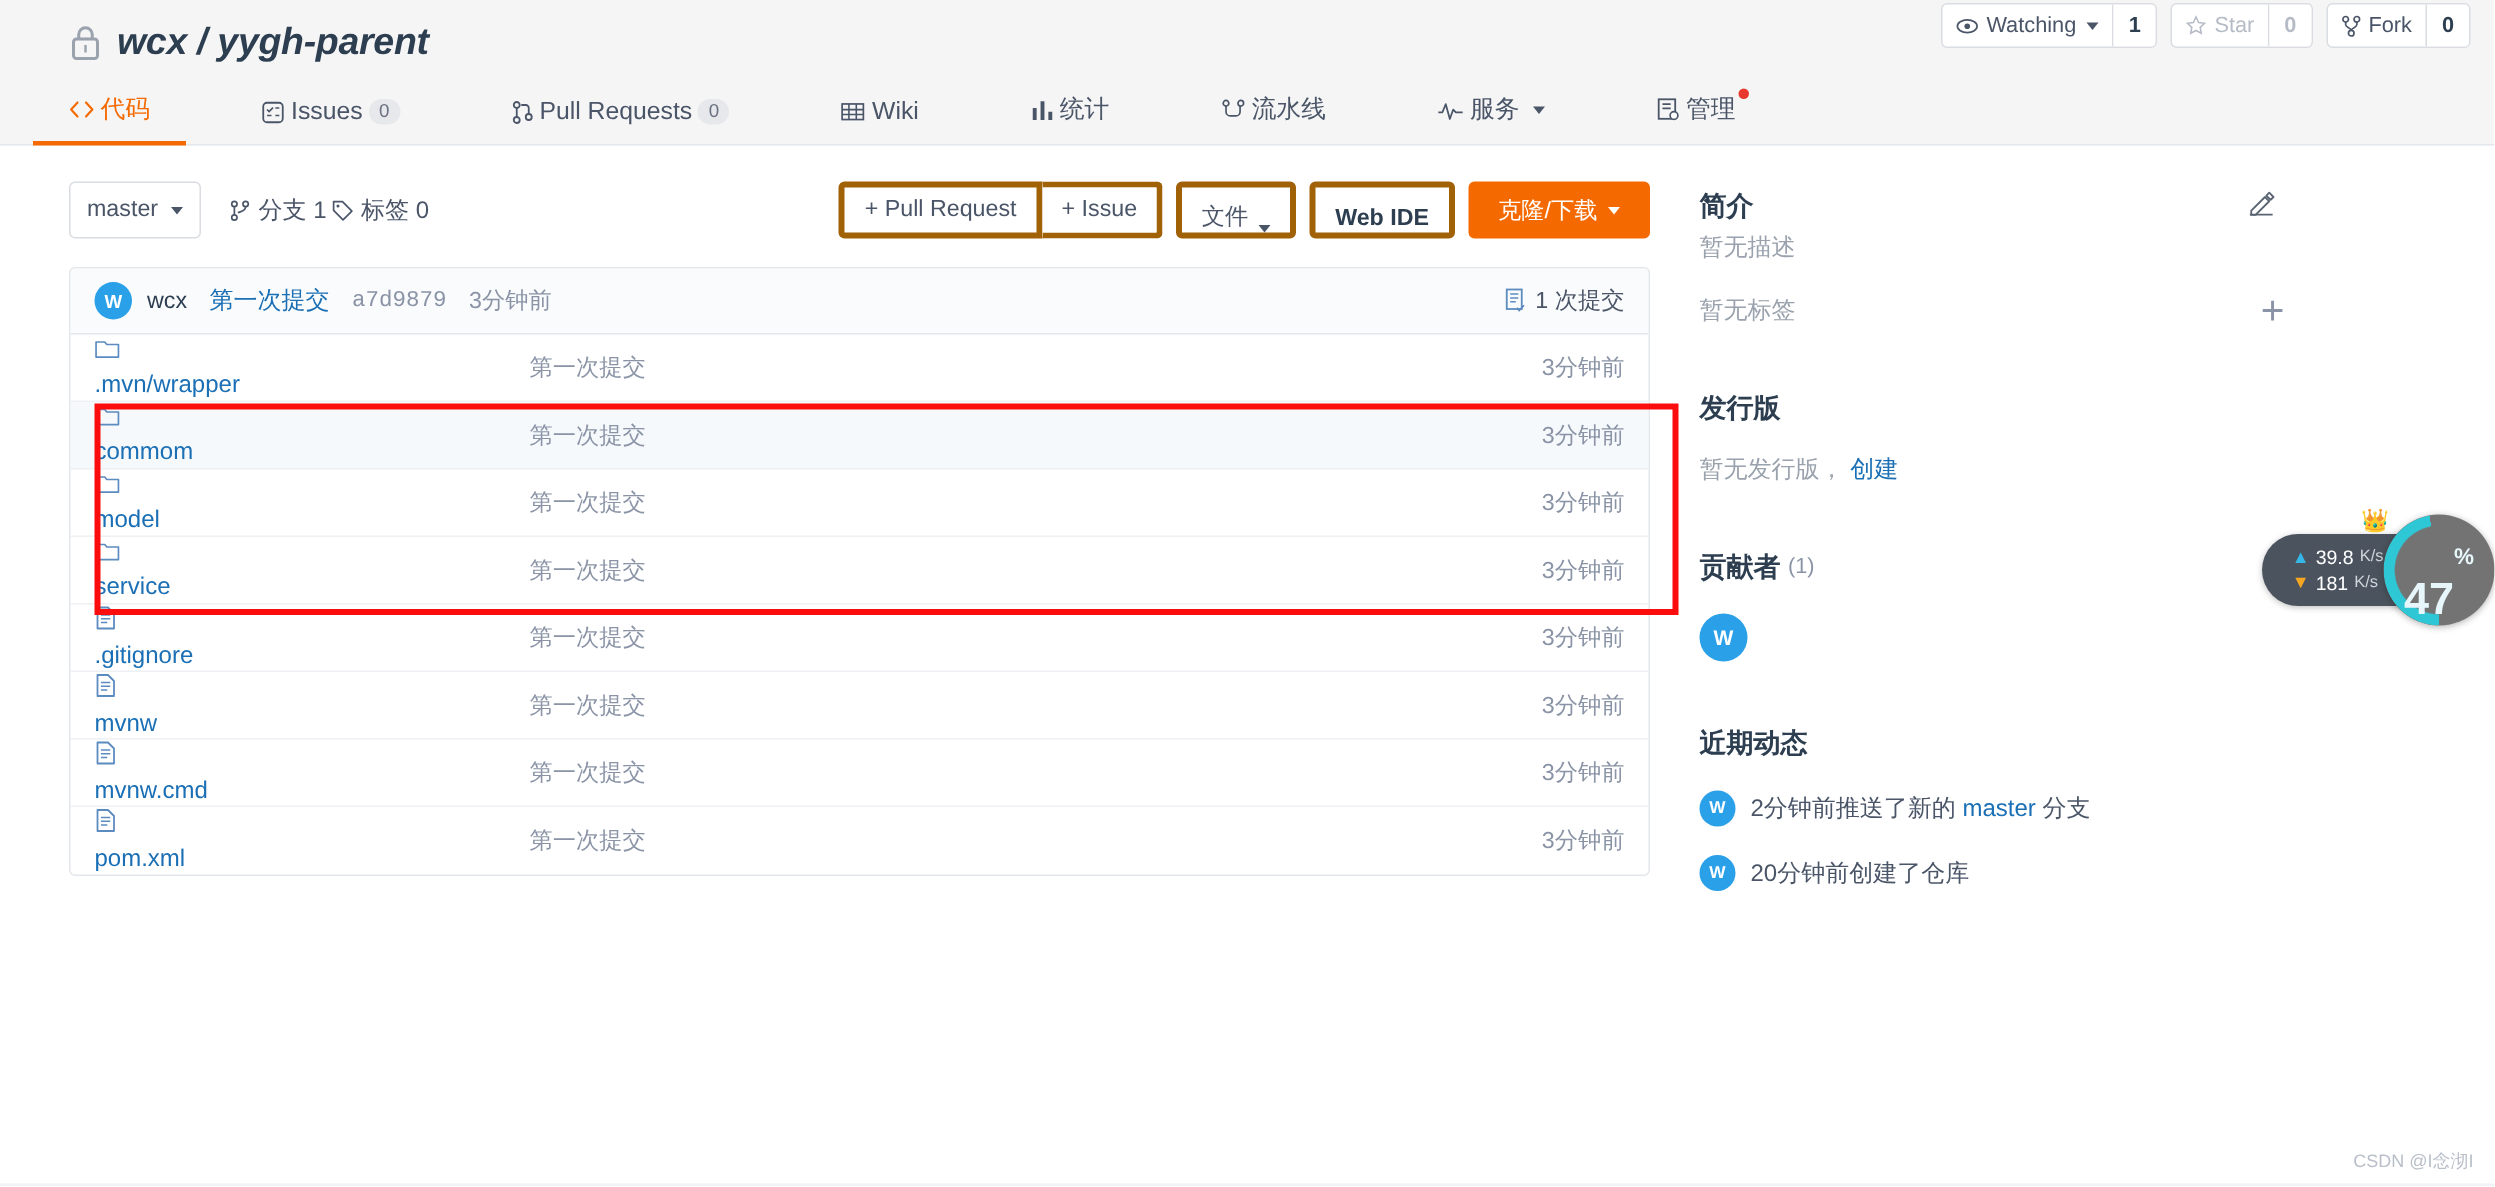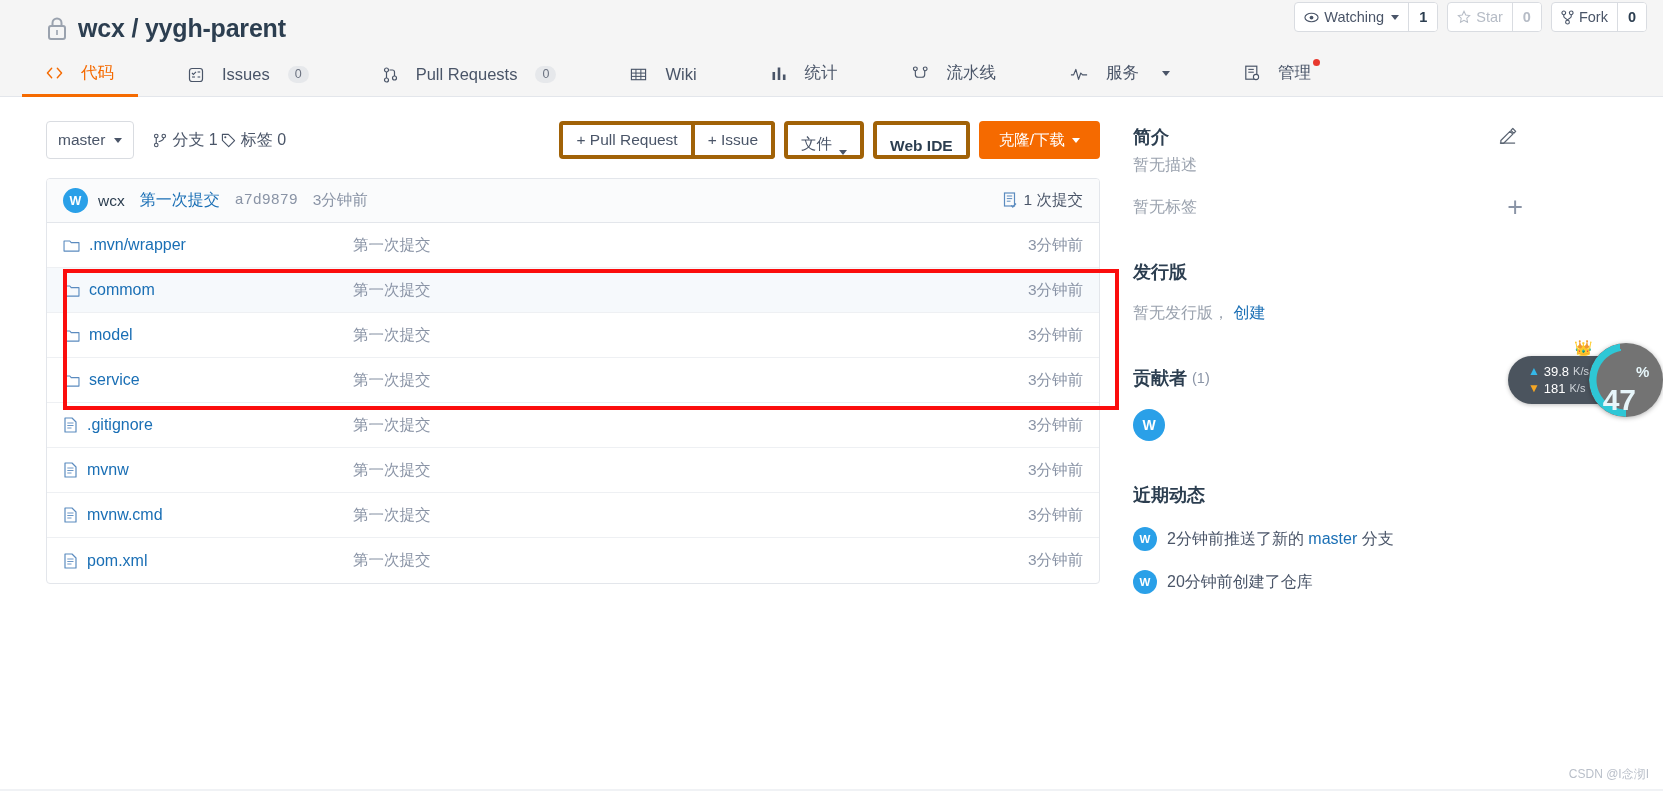--- a/index.html
+++ b/index.html
@@ -16,20 +16,21 @@
     background: #f5f5f5;
     border-bottom: 1px solid #e3e6eb;
     padding: 0;
     position: relative;
     height: 97px;
   }
   .repo-title-row {
     display: flex; align-items: center;
     padding: 10px 46px 0 46px;
     height: 46px;
+    font-style: italic;
   }
   .lock-icon { margin-right: 10px; display: flex; align-items: center; }
   .repo-title {
     font-size: 25px; font-weight: bold; color: #2c3e50;
     letter-spacing: -0.2px;
   }
   .repo-title .slash { font-weight: bold; }
 
   .header-actions {
     position: absolute; right: 16px; top: 2px;
@@ -60,21 +61,21 @@
     border-top: 5px solid #4a5568; margin-left: 2px;
   }
 
   
   .nav-tabs {
     display: flex; align-items: flex-end;
     padding: 0 46px; height: 51px;
     position: relative;
   }
   .tab {
-    display: flex; align-items: center; gap: 18px;
+    display: flex; align-items: center; gap: 4px;
     font-size: 16.5px; color: #4a5568;
     padding: 0 0 13px 0;
     margin-right: 74px;
     position: relative;
     white-space: nowrap;
     text-align: center;
   }
   .tab.active { color: #f56a00; }
   .tab.active::after {
     content: ""; position: absolute; left: -24px; right: -24px; bottom: 0;
@@ -163,22 +164,22 @@
   }
 
   .file-row {
     display: flex; align-items: center;
     height: 45px; border-bottom: 1px solid #eef0f3;
     padding: 0 16px; position: relative;
   }
   .file-row:last-child { border-bottom: none; }
   .file-row.hl { background: #f6f9fc; }
   .file-name {
-    display: flex; align-items: center; gap: 9px;
-    width: 290px; font-size: 16px; color: #1a6fb5;
+    display: flex; gap: 9px;
+    width: 290px; font-size: 16px; color: #1a6fb5; flex-direction: column;
   }
   .file-commit { font-size: 15.5px; color: #8a94a6; }
   .file-time { position: absolute; right: 16px; font-size: 15.5px; color: #8a94a6; }
 
   
   .red-box {
     position: absolute;
     border: 4px solid #fb0d0d;
     pointer-events: none;
     z-index: 40;

